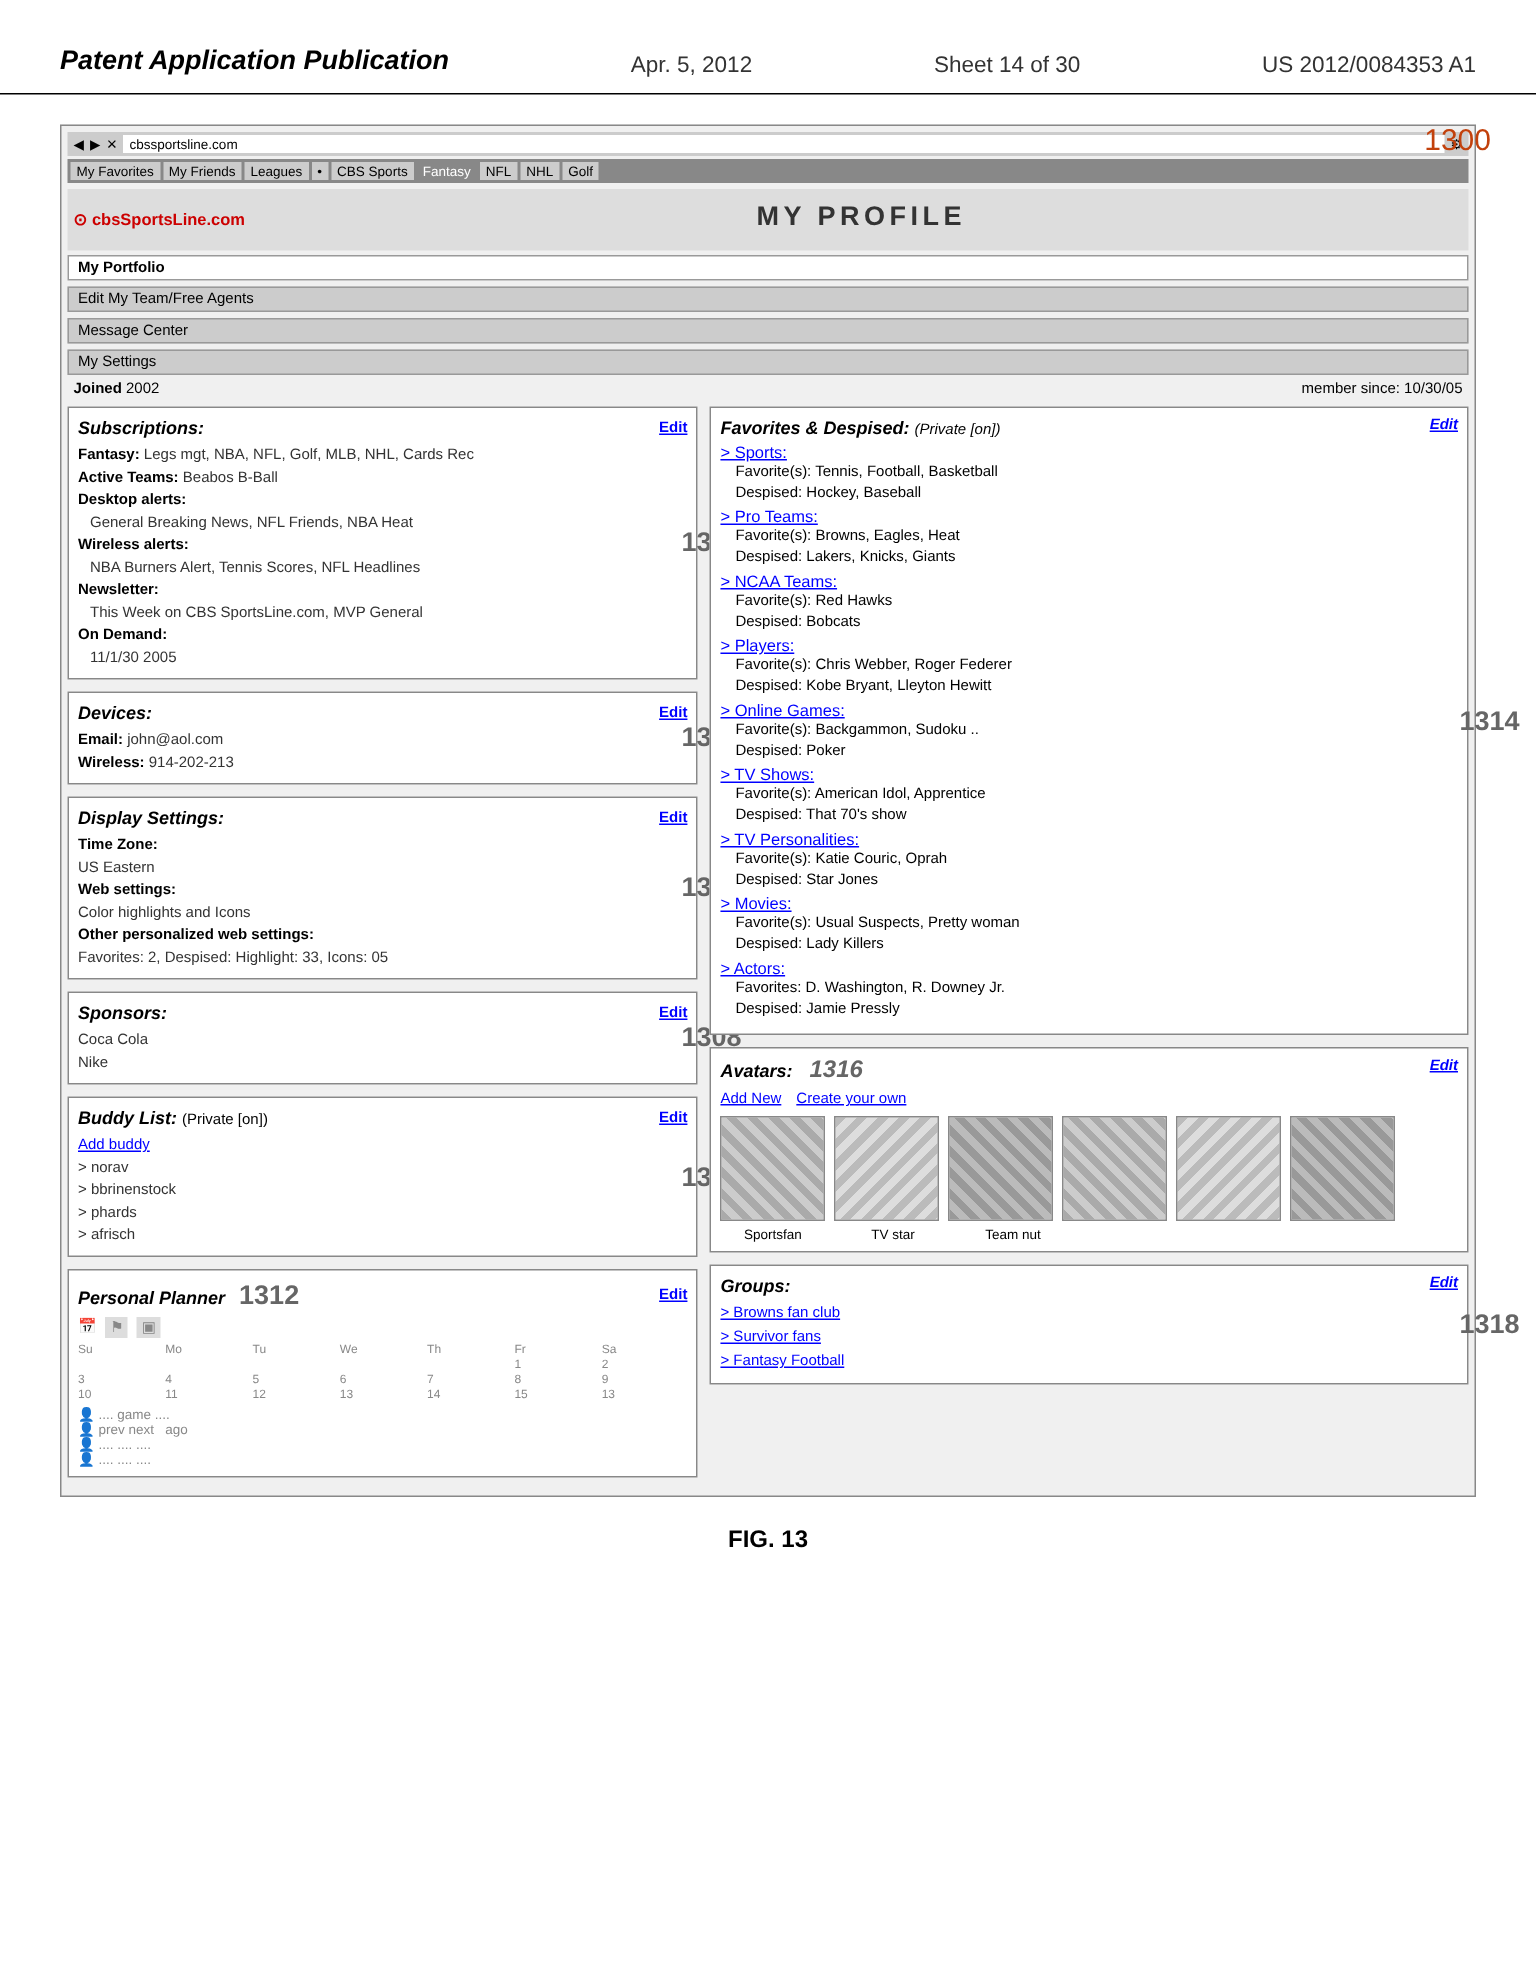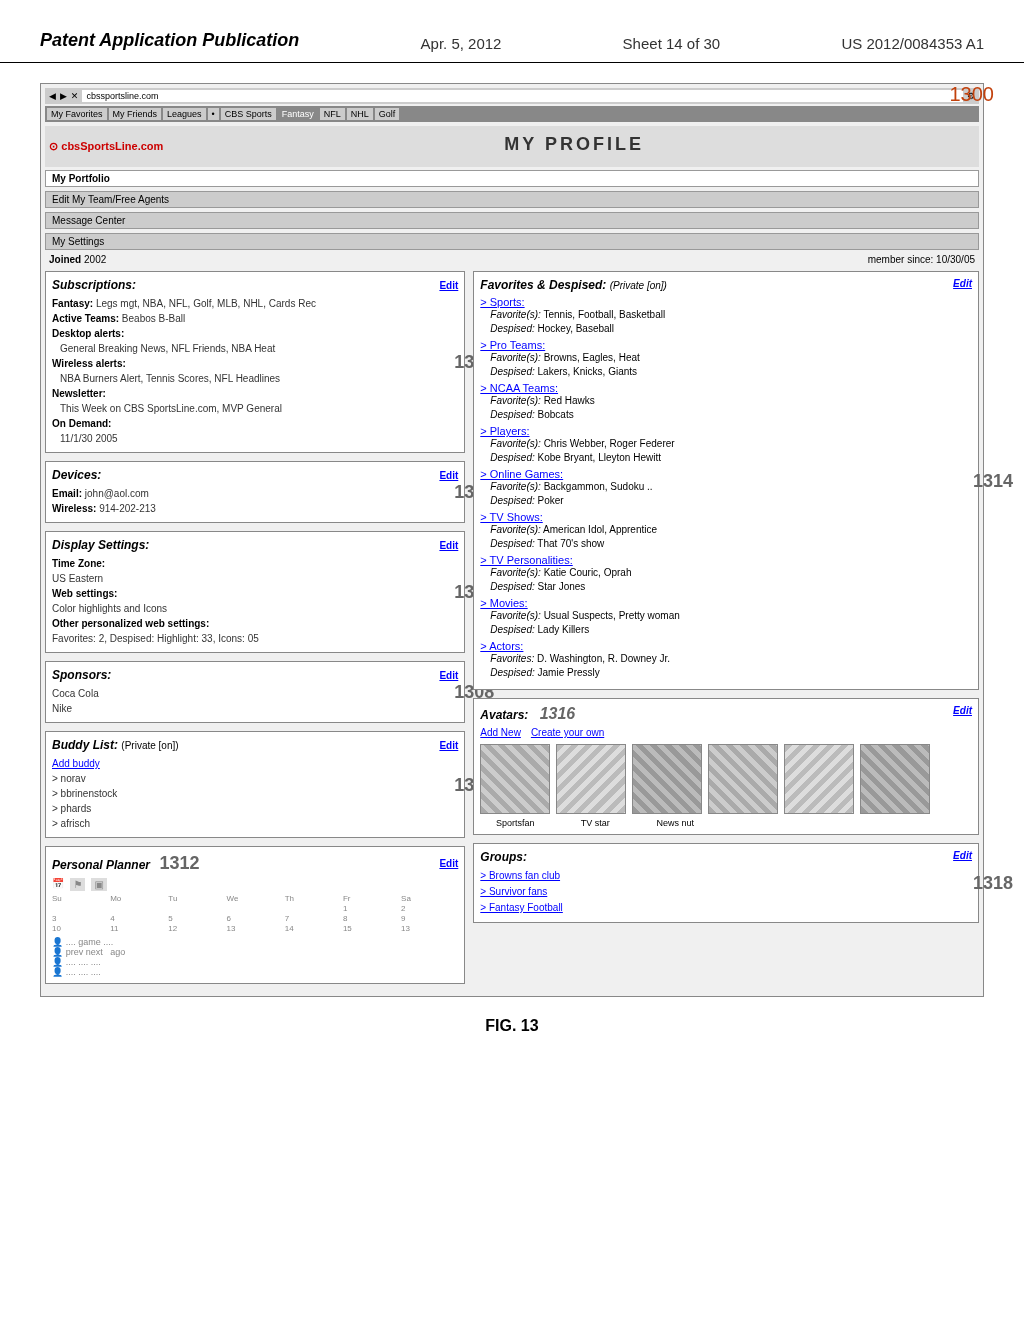--- a/index.html
+++ b/index.html
@@ -134,21 +134,20 @@
       margin-bottom: 3px;
     }
 
     .fav-line {
       margin-left: 10px;
       font-size: 10px;
       line-height: 1.4;
     }
 
     .fav-label {
-      font-style: italic;
     }
 
     
     .avatar-box {
       border: 1px solid #888;
       padding: 6px;
       font-size: 11px;
       background: #fff;
       margin-bottom: 8px;
       position: relative;
@@ -515,21 +514,21 @@
               <div class="avatar-img" style="background: repeating-linear-gradient(45deg, #aaa, #aaa 5px, #ccc 5px, #ccc 10px);"></div>
               <div class="avatar-img" style="background: repeating-linear-gradient(135deg, #bbb, #bbb 5px, #ddd 5px, #ddd 10px);"></div>
               <div class="avatar-img" style="background: repeating-linear-gradient(45deg, #999, #999 5px, #bbb 5px, #bbb 10px);"></div>
               <div class="avatar-img" style="background: repeating-linear-gradient(45deg, #aaa, #aaa 5px, #ccc 5px, #ccc 10px);"></div>
               <div class="avatar-img" style="background: repeating-linear-gradient(135deg, #bbb, #bbb 5px, #ddd 5px, #ddd 10px);"></div>
               <div class="avatar-img" style="background: repeating-linear-gradient(45deg, #999, #999 5px, #bbb 5px, #bbb 10px);"></div>
             </div>
             <div style="display:flex; gap:10px; font-size:9px; margin-top:4px;">
               <span style="width:70px; text-align:center;">Sportsfan</span>
               <span style="width:70px; text-align:center;">TV star</span>
-              <span style="width:70px; text-align:center;">News nut</span>
+              <span style="width:70px; text-align:center;">Team nut</span>
             </div>
           </div>
 
           <div class="groups-box" style="position:relative;">
             <div class="groups-title">
               <span style="font-style:italic; font-weight:bold;">Groups:</span>
               <span class="edit-link">Edit</span>
             </div>
             <div>
               <span class="group-link">&gt; Browns fan club</span>

